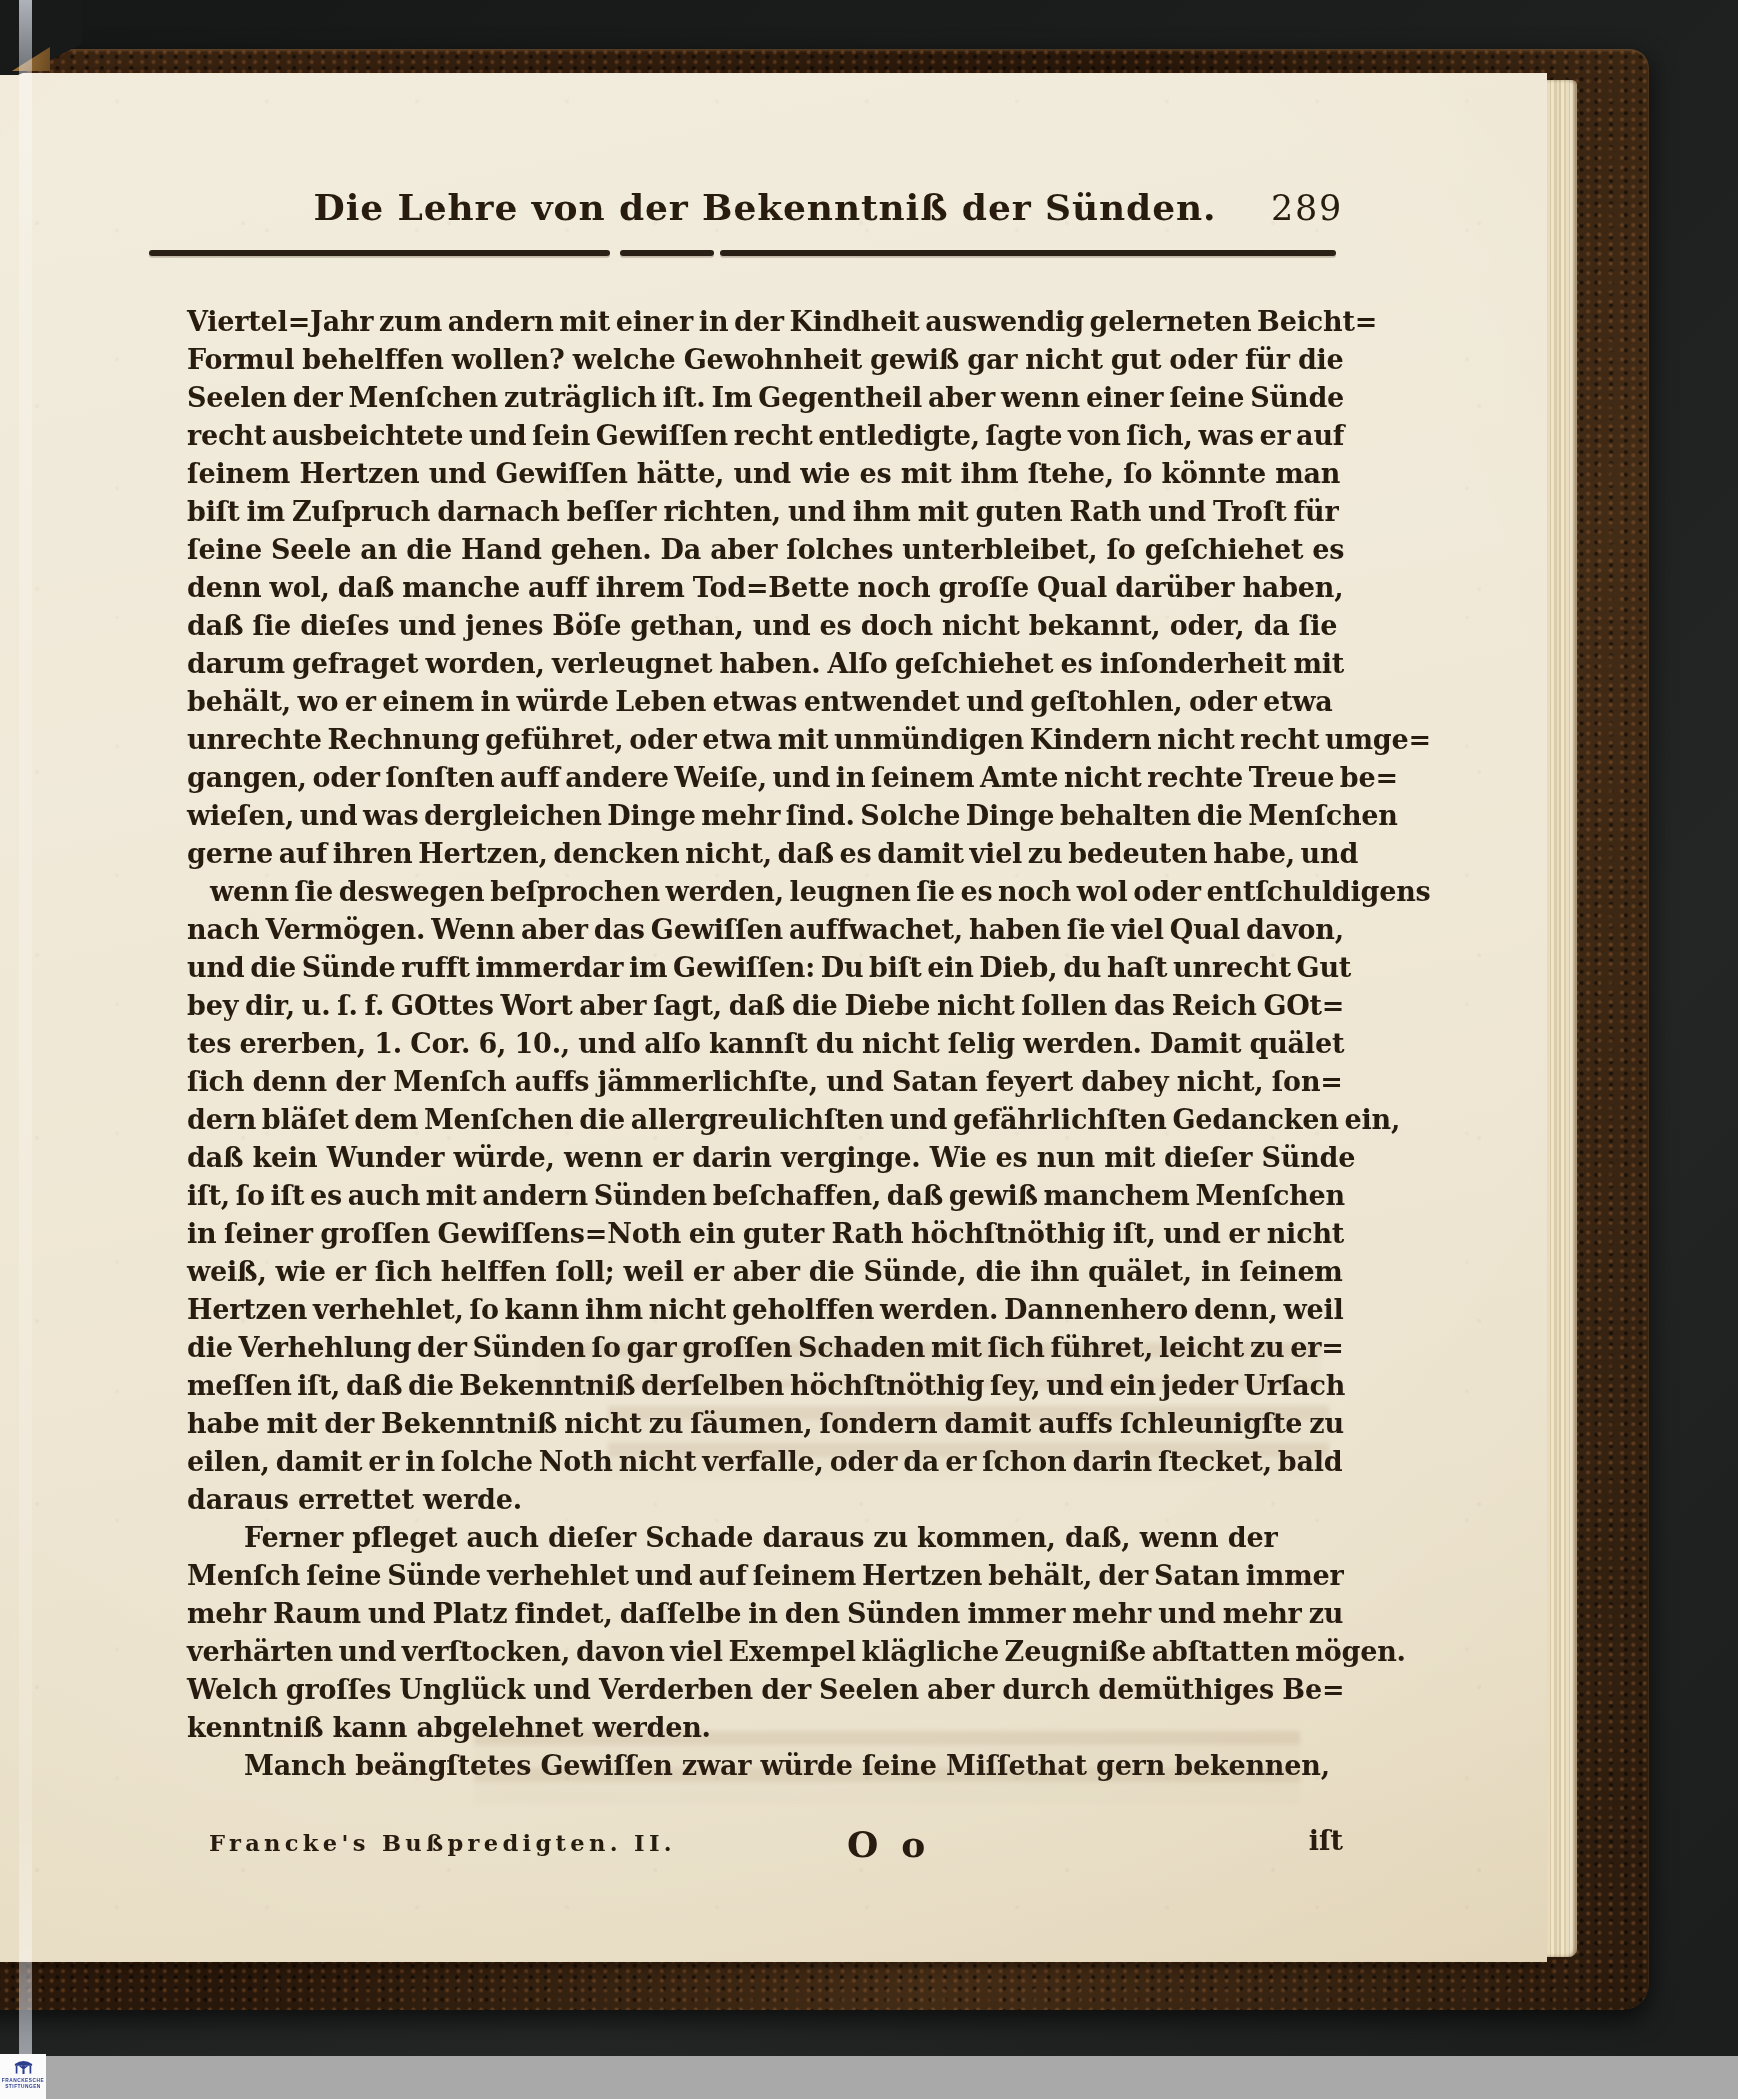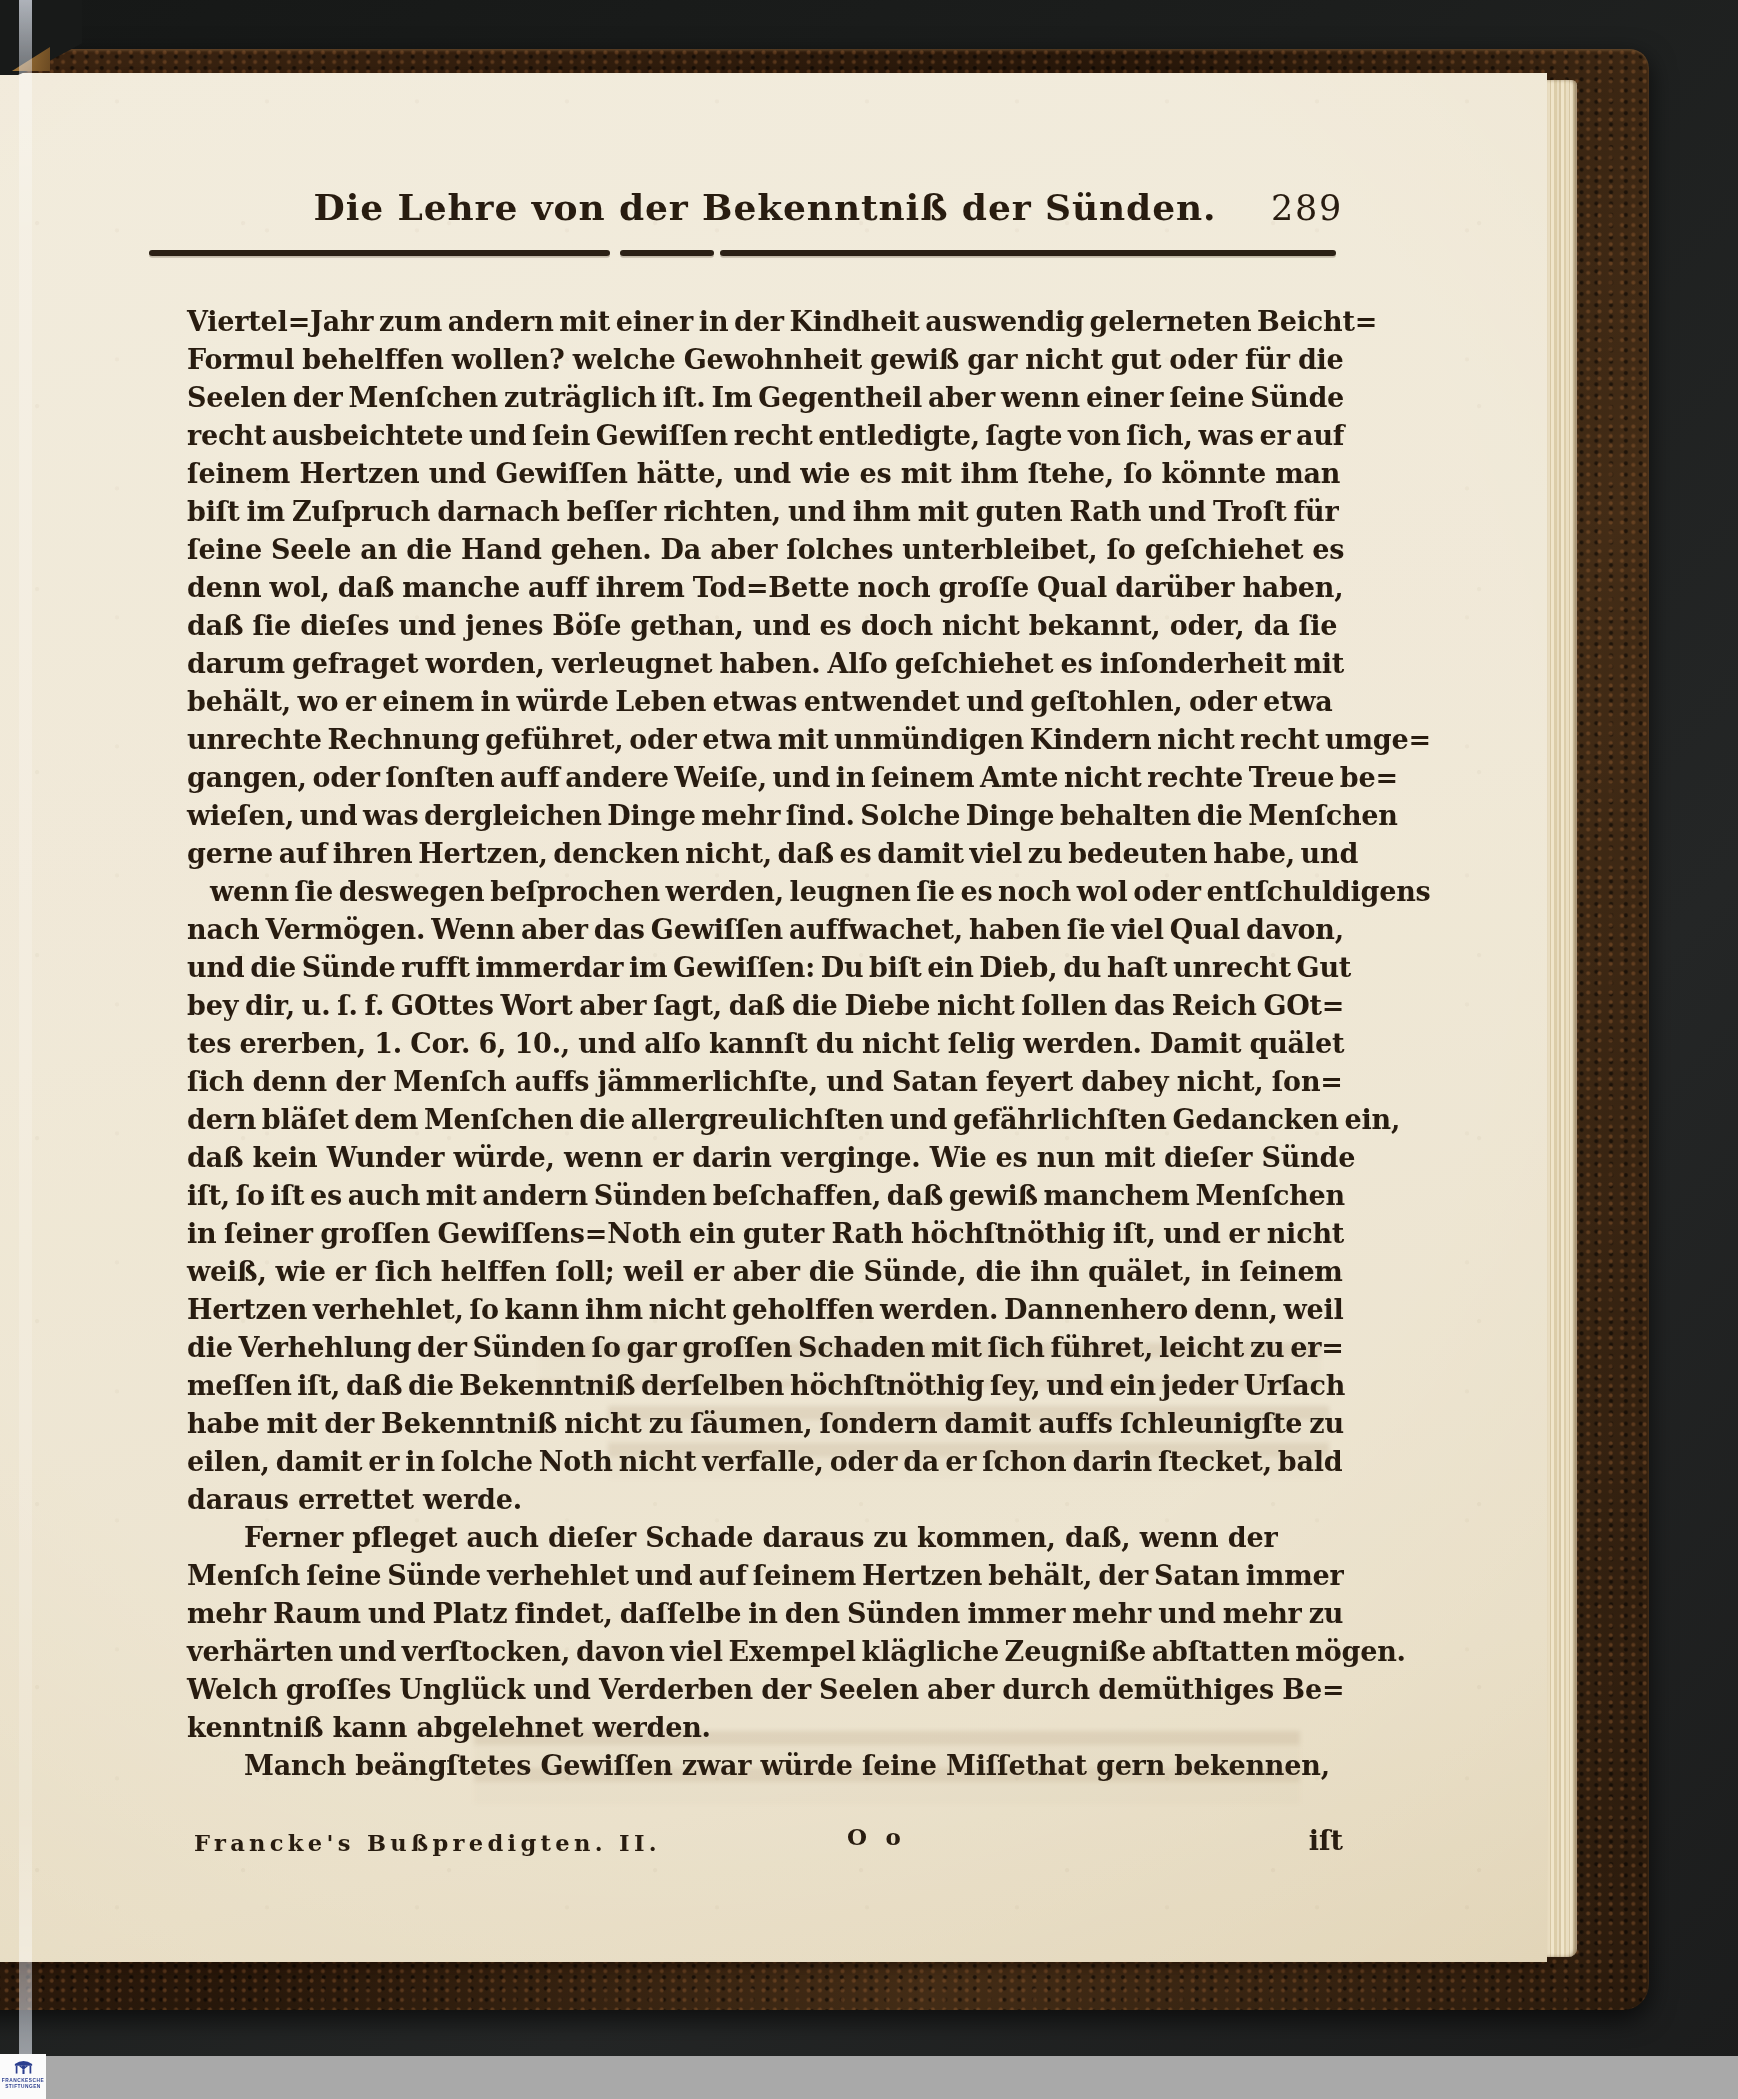--- a/index.html
+++ b/index.html
@@ -67,22 +67,22 @@
   .rs1 { width:461px; margin-right:10.4px; }
   .rs2 { width:94px; margin-right:6px; }
   .rs3 { width:616px; }
 
   .text-block { position:absolute; left:187px; top:306px; width:1156px; }
   .bline { height:38px; font-size:27px; letter-spacing:-0.2px; overflow:visible; }
   .indent { text-indent:57px; }
   .endline { text-align:left; }
 
   .footer-line { position:absolute; left:187px; top:1823px; width:1156px; height:40px; }
-  .series-title { position:absolute; left:7px; top:7px; font-size:22.6px; letter-spacing:4.3px; }
-  .sheet-signature { position:absolute; left:660px; top:0; font-size:23px; letter-spacing:5.2px; }
+  .series-title { position:absolute; left:22px; top:7px; font-size:22.6px; letter-spacing:4.3px; }
+  .sheet-signature { position:absolute; left:660px; top:0; font-size:36px; letter-spacing:5.2px; }
   .catchword { position:absolute; right:0; top:1.7px; font-size:27px; }
 
   
   .bleedthrough-smudge {
     position:absolute; filter:blur(2.2px);
     background:repeating-linear-gradient(180deg,rgba(130,100,60,.12) 0 14px,rgba(130,100,60,.02) 14px 37px);
   }
   .g1 { left:539px; top:1343px; width:782px; height:45px; }
   .g2 { left:608px; top:1406px; width:721px; height:73px; }
   .g3 { left:474px; top:1731px; width:826px; height:73px; }

